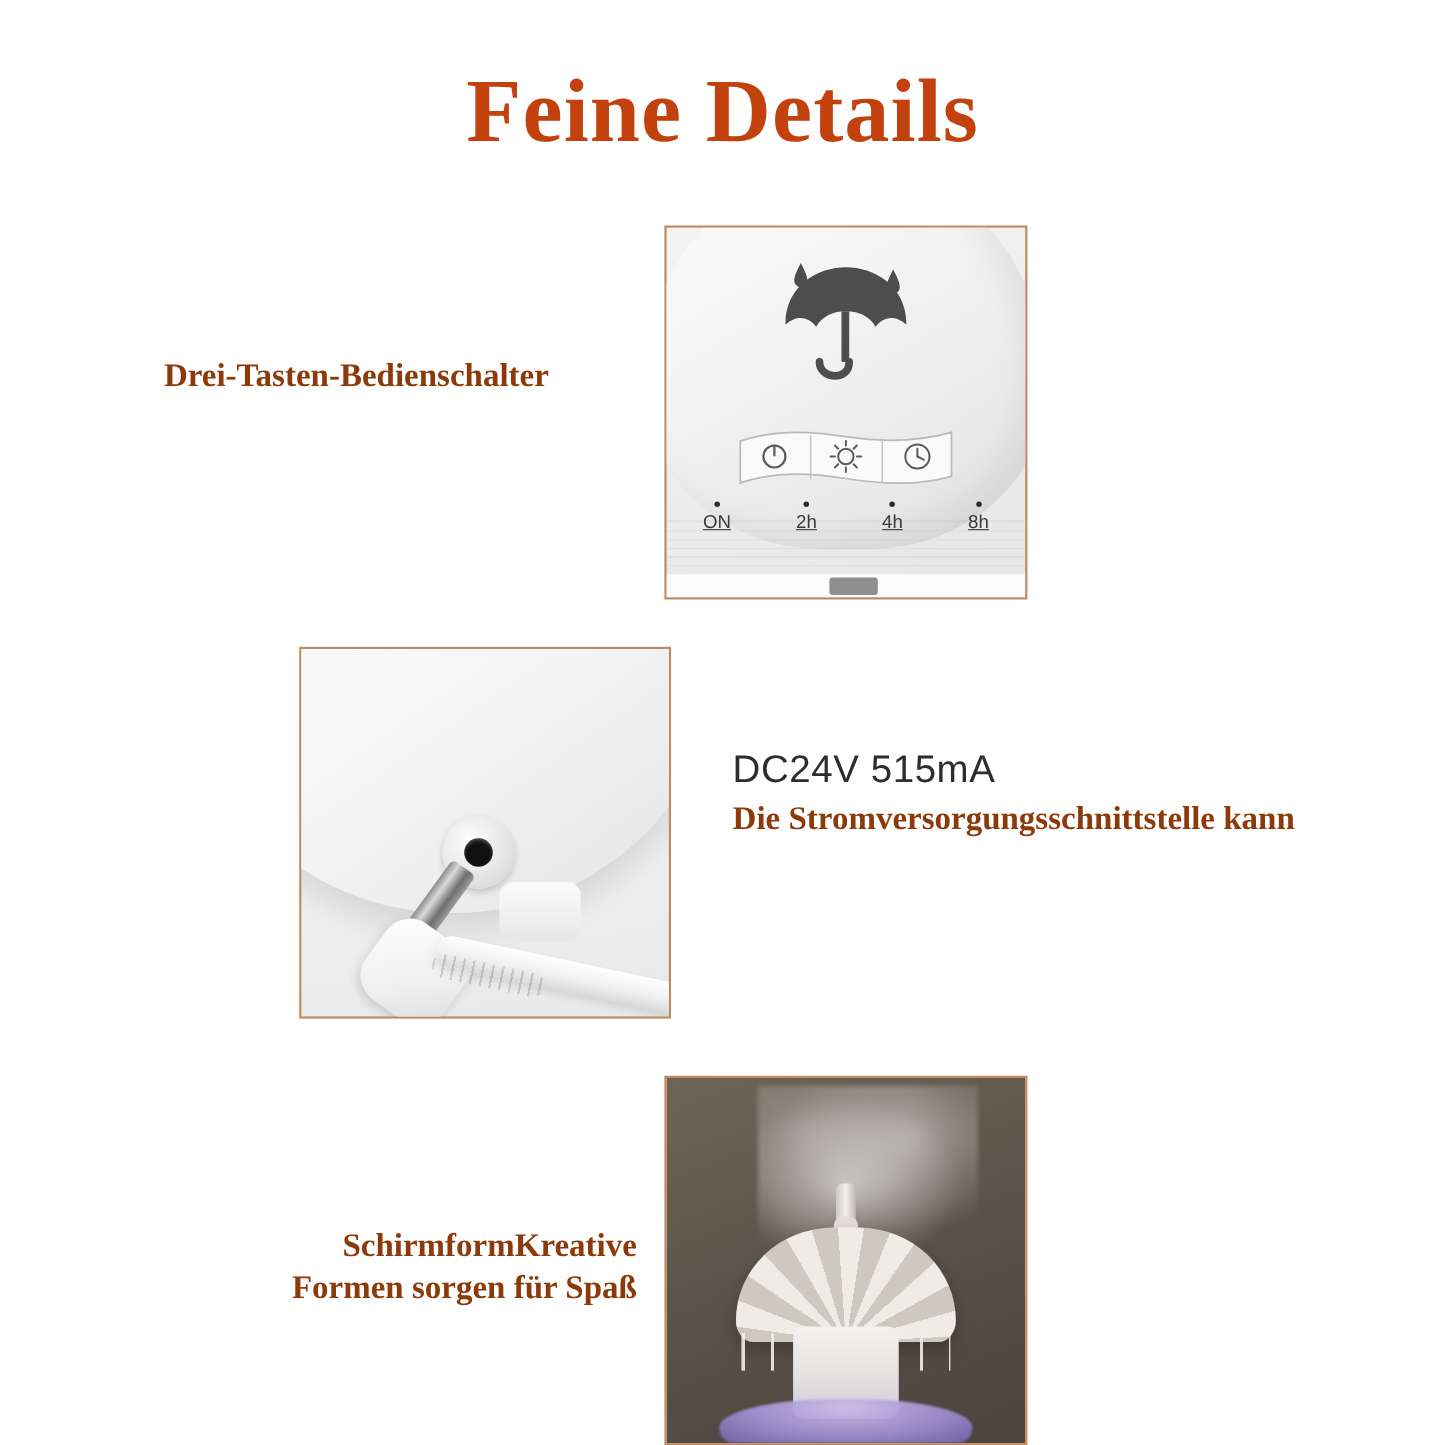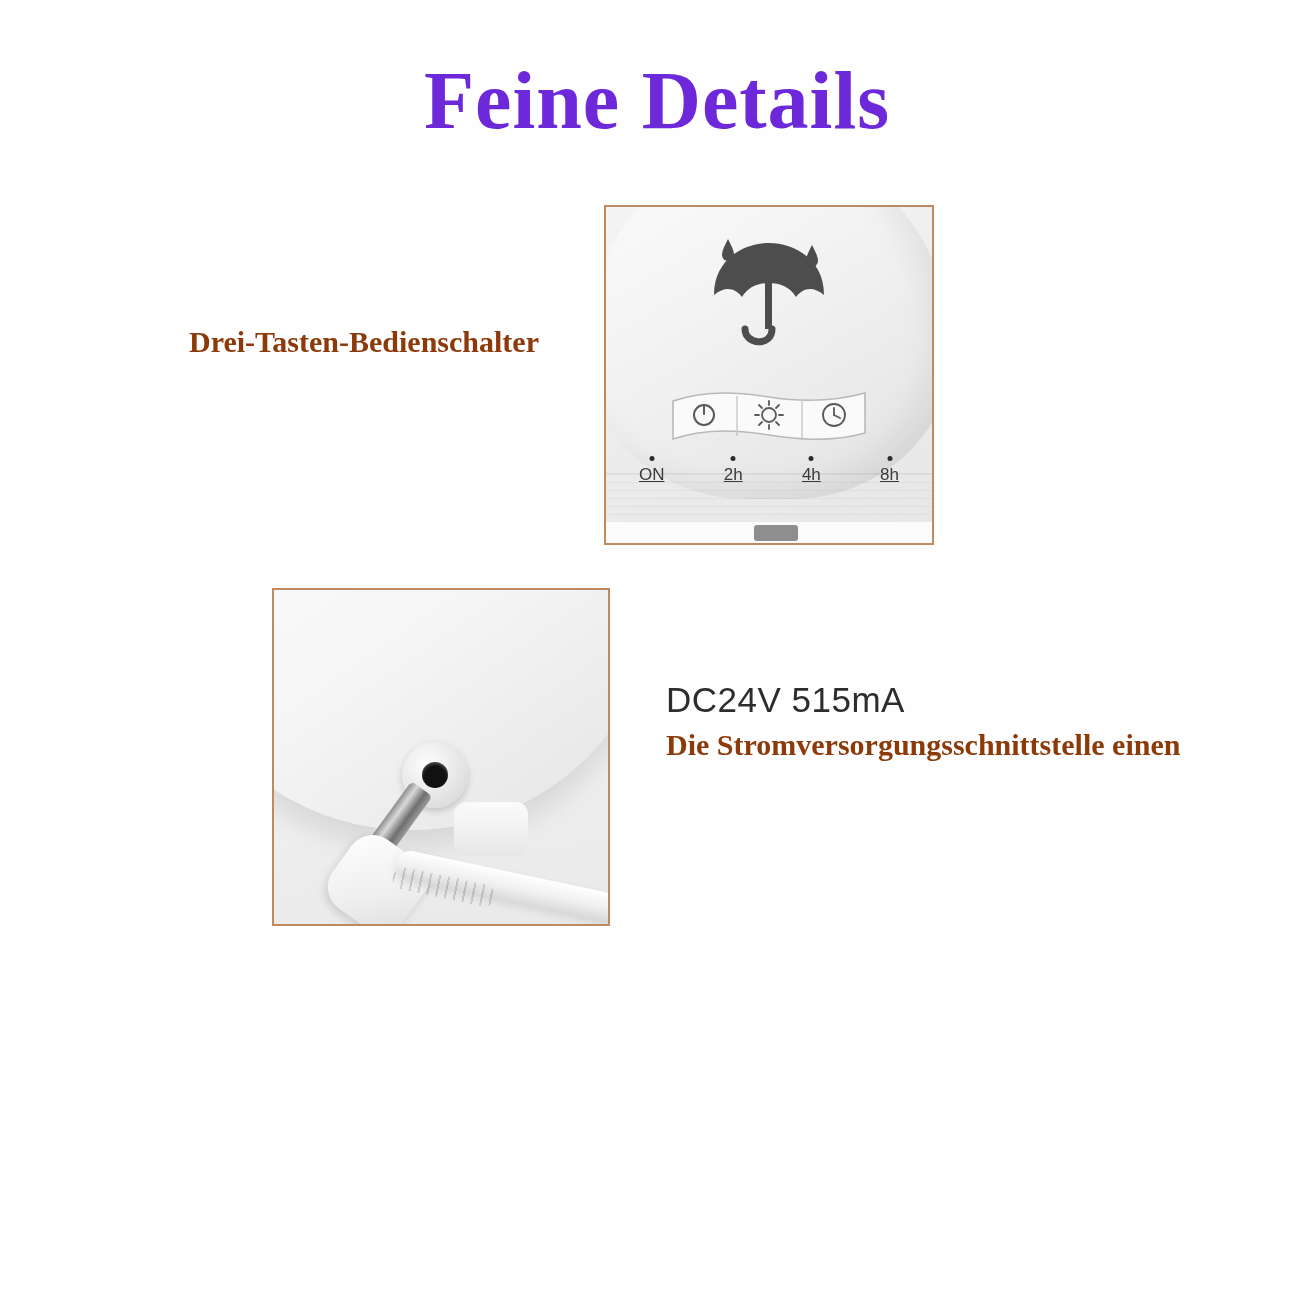--- a/index.html
+++ b/index.html
@@ -18,41 +18,41 @@
 
   
   .title {
     position: absolute;
     top: 58px; left: 0; width: 100%;
     text-align: center;
     font-family: "Liberation Serif", serif;
     font-weight: bold;
     font-size: 82px;
     letter-spacing: 1px;
-    color: #6d28d9;
+    color: #c2410c;
     line-height: 1.05;
   }
 
   
   .row { position: absolute; }
 
   .caption {
     color: #8c3a0a;
     font-family: "Liberation Serif", serif;
     font-weight: bold;
     line-height: 1.28;
   }
 
   
   #row1 { top: 205px; left: 0; width: 100%; height: 340px; }
   #row1 .caption {
     position: absolute;
     right: 735px; top: 118px;
     width: 430px;
-    text-align: center;
+    text-align: left;
     font-size: 30px;
   }
   .photo {
     position: absolute;
     overflow: hidden;
     background: #efefef;
   }
   #photo1 {
     left: 604px; top: 0px;
     width: 330px; height: 340px;
@@ -374,19 +374,36 @@
       <div class="jack-socket"></div>
       <div class="jack-metal"></div>
       <div class="jack-body"></div>
       <div class="cord"></div>
       <div class="cord-ribs"></div>
     </div>
 
     <div class="txtblock">
       <div class="spec">DC24V 515mA</div>
       <div class="caption">
-        <div>Die Stromversorgungsschnittstelle einen</div>
+        <div>Die Stromversorgungsschnittstelle kann</div>
       </div>
     </div>
   </div>
 
+  <div class="row" id="row3">
+
+    <div class="caption">
+      <div>SchirmformKreative</div>
+      <div>Formen sorgen für Spaß</div>
+    </div>
+
+    <div class="photo" id="photo3">
+      <div class="mist"></div>
+      <div class="nozzle"></div>
+      <div class="umbrella-knob"></div>
+      <div class="umbrella-shade"></div>
+      <div class="ribs-hooks"></div>
+      <div class="glow-stem"></div>
+      <div class="glow-base"></div>
+    </div>
+  </div>
 
 </div>
 
 </body></html>

